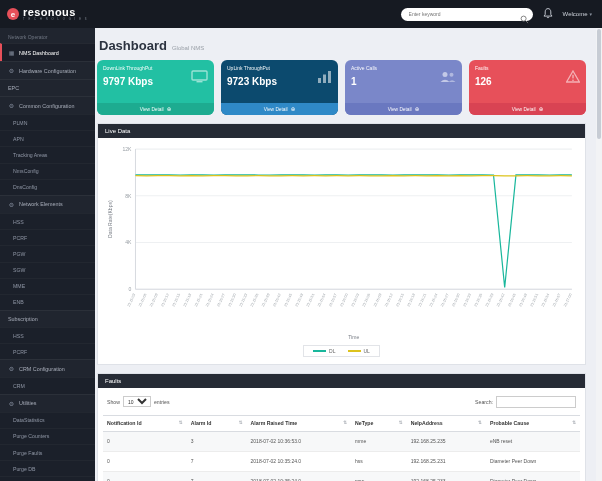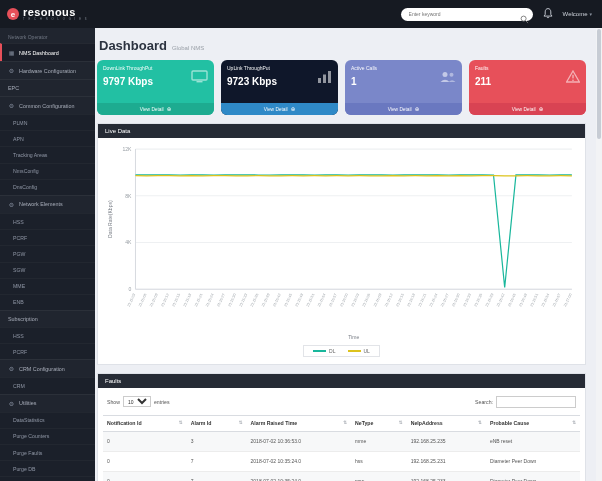--- a/index.html
+++ b/index.html
@@ -226,21 +226,21 @@
             <div class="card-icon"><svg width="17" height="13" viewBox="0 0 17 13">
                 <rect x="1" y="1" width="15" height="9" rx="1" fill="none" stroke="rgba(255,255,255,.55)" stroke-width="1.4"></rect>
                 <rect x="5.5" y="11" width="6" height="1.4" fill="rgba(255,255,255,.55)"></rect>
               </svg></div>
           </div>
           <div class="card-footer" style="background:#1dab90">
             <span>View Detail</span>
             <span class="cf-ic">⊕</span>
           </div>
         </div>
-        <div class="card" style="background: #0f172a;">
+        <div class="card" style="background: #0c4a6e;">
           <div class="card-body">
             <div class="card-title">UpLink ThroughPut</div>
             <div class="card-value">9723 Kbps</div>
             <div class="card-icon"><svg width="14" height="13" viewBox="0 0 14 13">
                 <rect x="0" y="8" width="3" height="5" fill="rgba(255,255,255,.55)"></rect>
                 <rect x="5" y="4.5" width="3" height="8.5" fill="rgba(255,255,255,.55)"></rect>
                 <rect x="10" y="1" width="3" height="12" fill="rgba(255,255,255,.55)"></rect>
               </svg></div>
           </div>
           <div class="card-footer" style="background:#2f89c7">
@@ -260,21 +260,21 @@
               </svg></div>
           </div>
           <div class="card-footer" style="background:#6a78c0">
             <span>View Detail</span>
             <span class="cf-ic">⊕</span>
           </div>
         </div>
         <div class="card" style="background: rgb(231, 80, 90);">
           <div class="card-body">
             <div class="card-title">Faults</div>
-            <div class="card-value">211</div>
+            <div class="card-value">126</div>
             <div class="card-icon"><svg width="14" height="13" viewBox="0 0 14 13">
                 <path d="M7 1 L13.4 12 L.6 12 Z" fill="none" stroke="rgba(255,255,255,.55)" stroke-width="1.3"></path>
                 <rect x="6.3" y="4.8" width="1.4" height="3.6" fill="rgba(255,255,255,.55)"></rect>
                 <rect x="6.3" y="9.6" width="1.4" height="1.4" fill="rgba(255,255,255,.55)"></rect>
               </svg></div>
           </div>
           <div class="card-footer" style="background:#d94353">
             <span>View Detail</span>
             <span class="cf-ic">⊕</span>
           </div>

